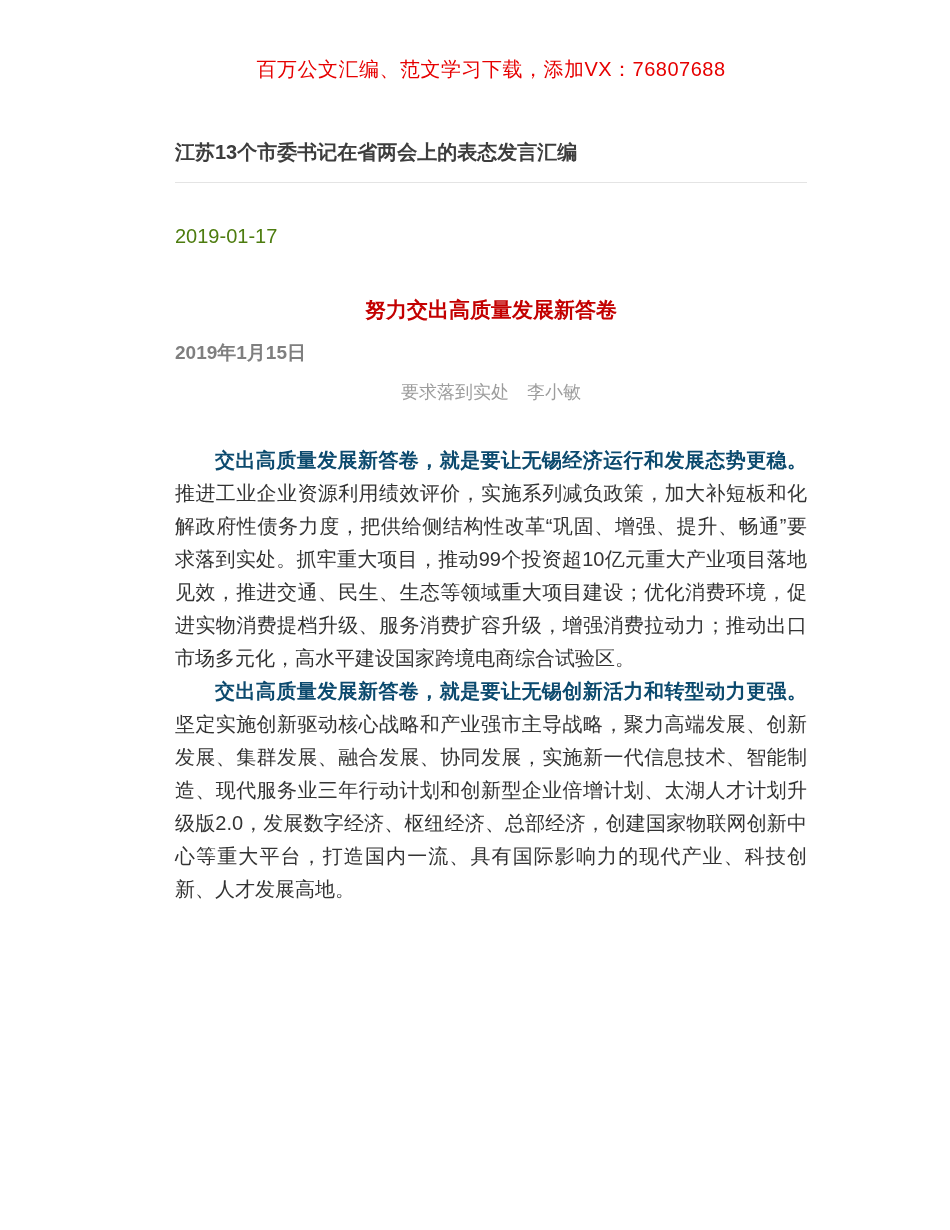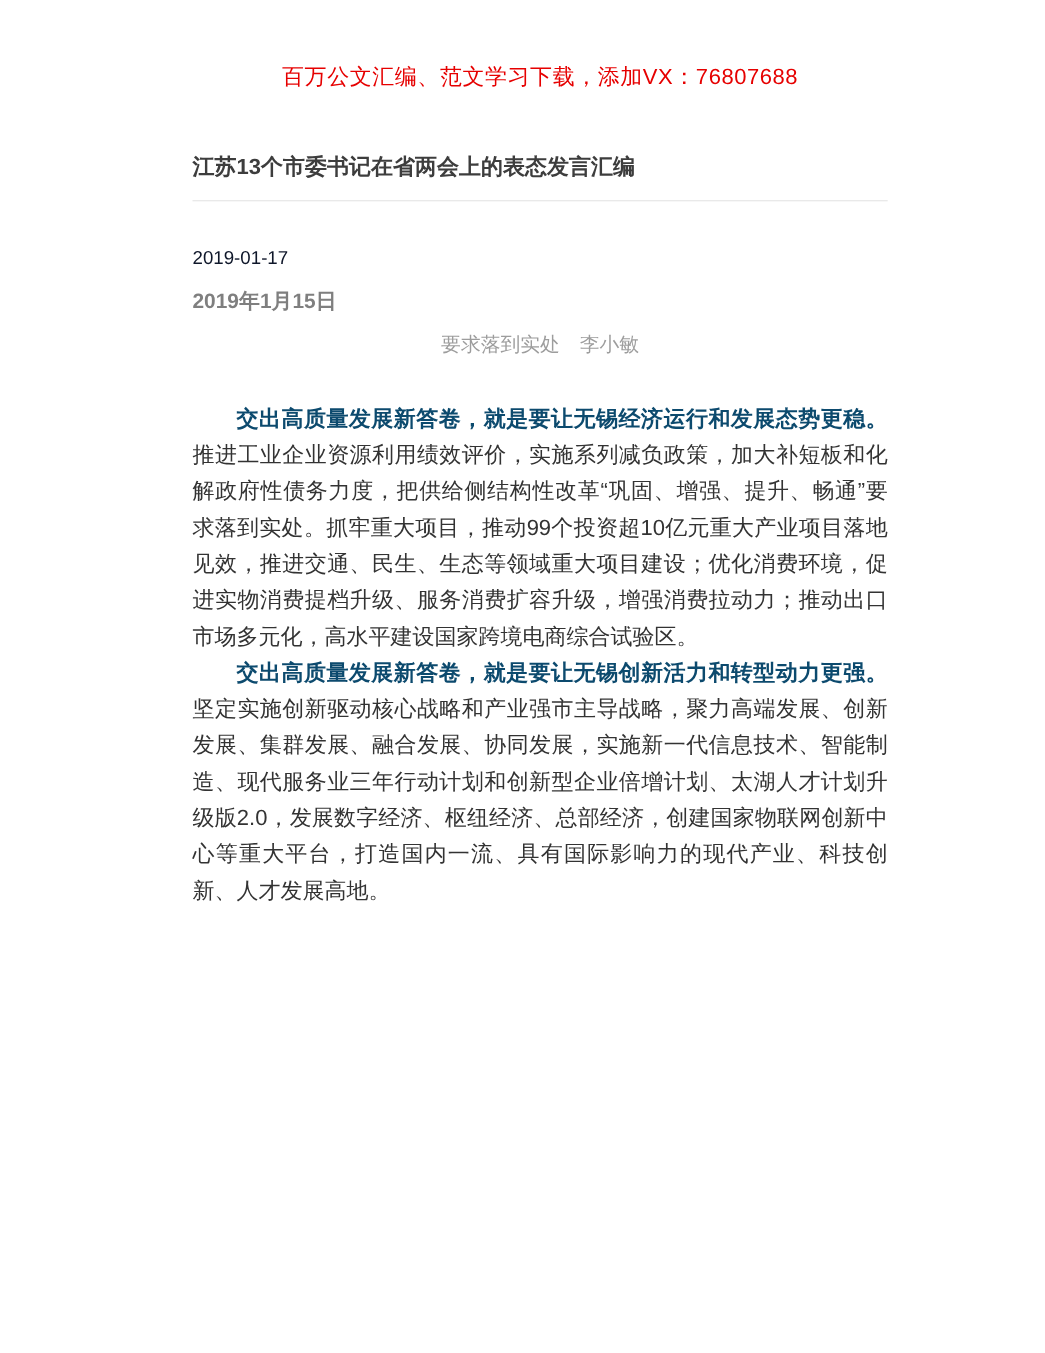--- a/index.html
+++ b/index.html
@@ -37,22 +37,22 @@
   }
 
   .divider {
     height: 0;
     border-bottom: 1px solid #e4e4e4;
     margin-top: 16px;
   }
 
   .pub-date {
     margin-top: 42px;
-    font-size: 17px;
-    color: #0f172a;
+    font-size: 20px;
+    color: #4d7c0f;
   }
 
   .speech-heading {
     margin-top: 48px;
     text-align: center;
     font-size: 21px;
     font-weight: bold;
     color: #c30000;
   }
 
@@ -96,20 +96,21 @@
   <div class="banner">百万公文汇编、范文学习下载，添加VX：76807688</div>
 
   <div class="content">
 
     <h1 class="article-title">江苏13个市委书记在省两会上的表态发言汇编</h1>
 
     <div class="divider"></div>
 
     <div class="pub-date">2019-01-17</div>
 
+    <div class="speech-heading">努力交出高质量发展新答卷</div>
 
     <div class="speech-date">2019年1月15日</div>
 
     <div class="speech-author">要求落到实处　李小敏</div>
 
     <div class="article-body">
 
 
       <p><strong>交出高质量发展新答卷，就是要让无锡经济运行和发展态势更稳。</strong><span>推进工业企业资源利用绩效评价，实施系列减负政策，加大补短板和化解政府性债务力度，把供给侧结构性改革“巩固、增强、提升、畅通”要求落到实处。抓牢重大项目，推动99个投资超10亿元重大产业项目落地见效，推进交通、民生、生态等领域重大项目建设；优化消费环境，促进实物消费提档升级、服务消费扩容升级，增强消费拉动力；推动出口市场多元化，高水平建设国家跨境电商综合试验区。</span></p>
 

